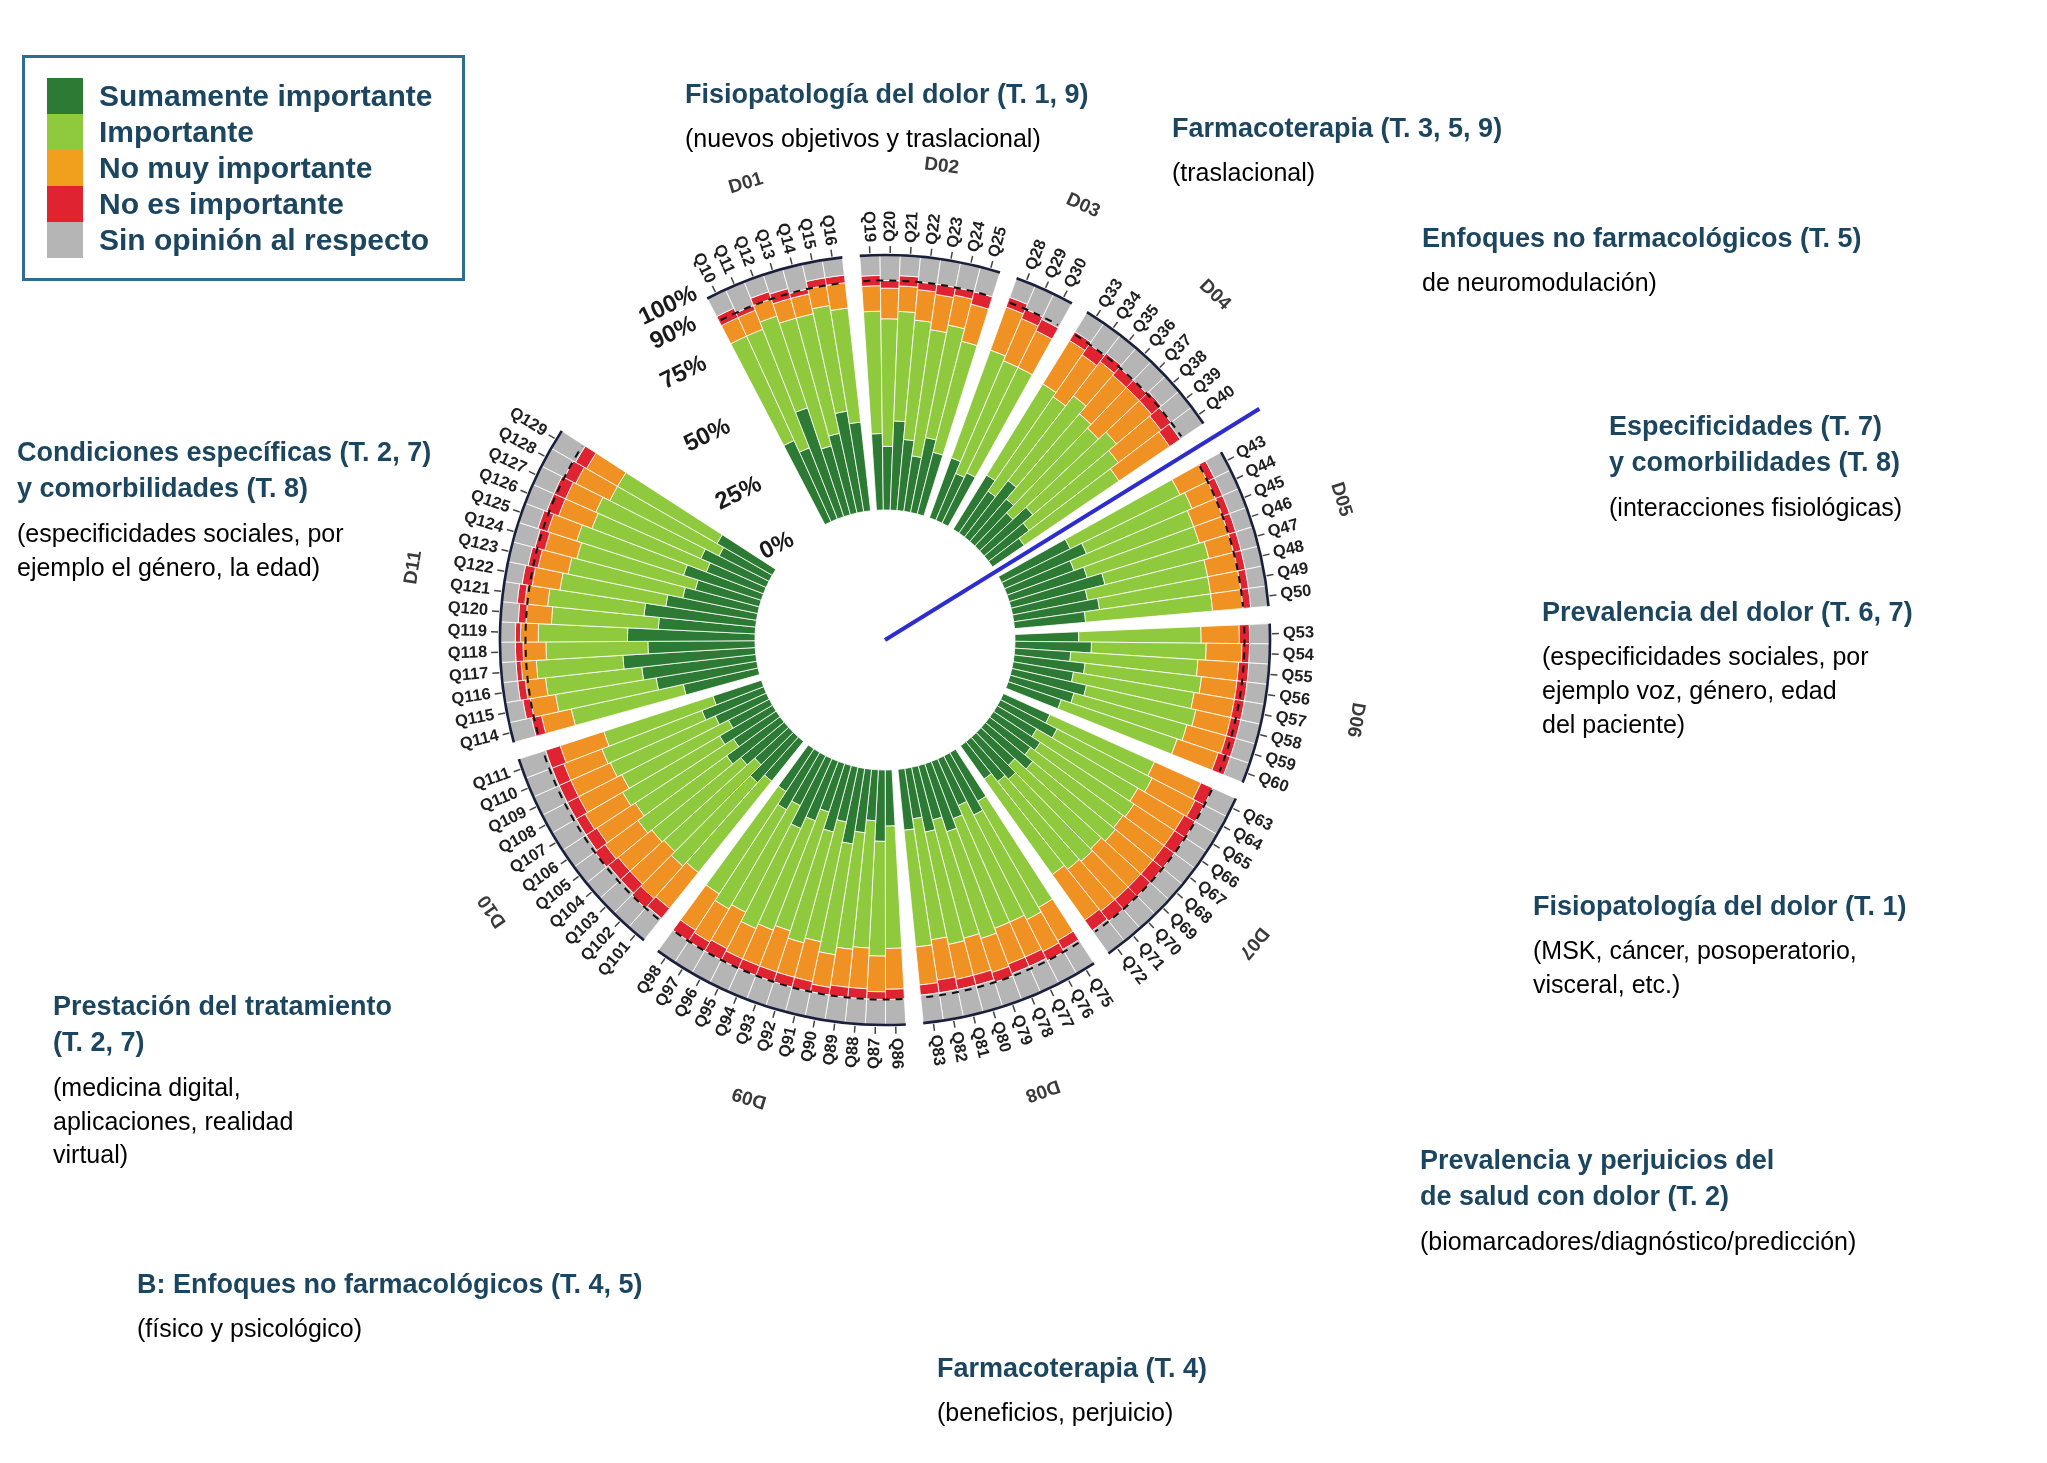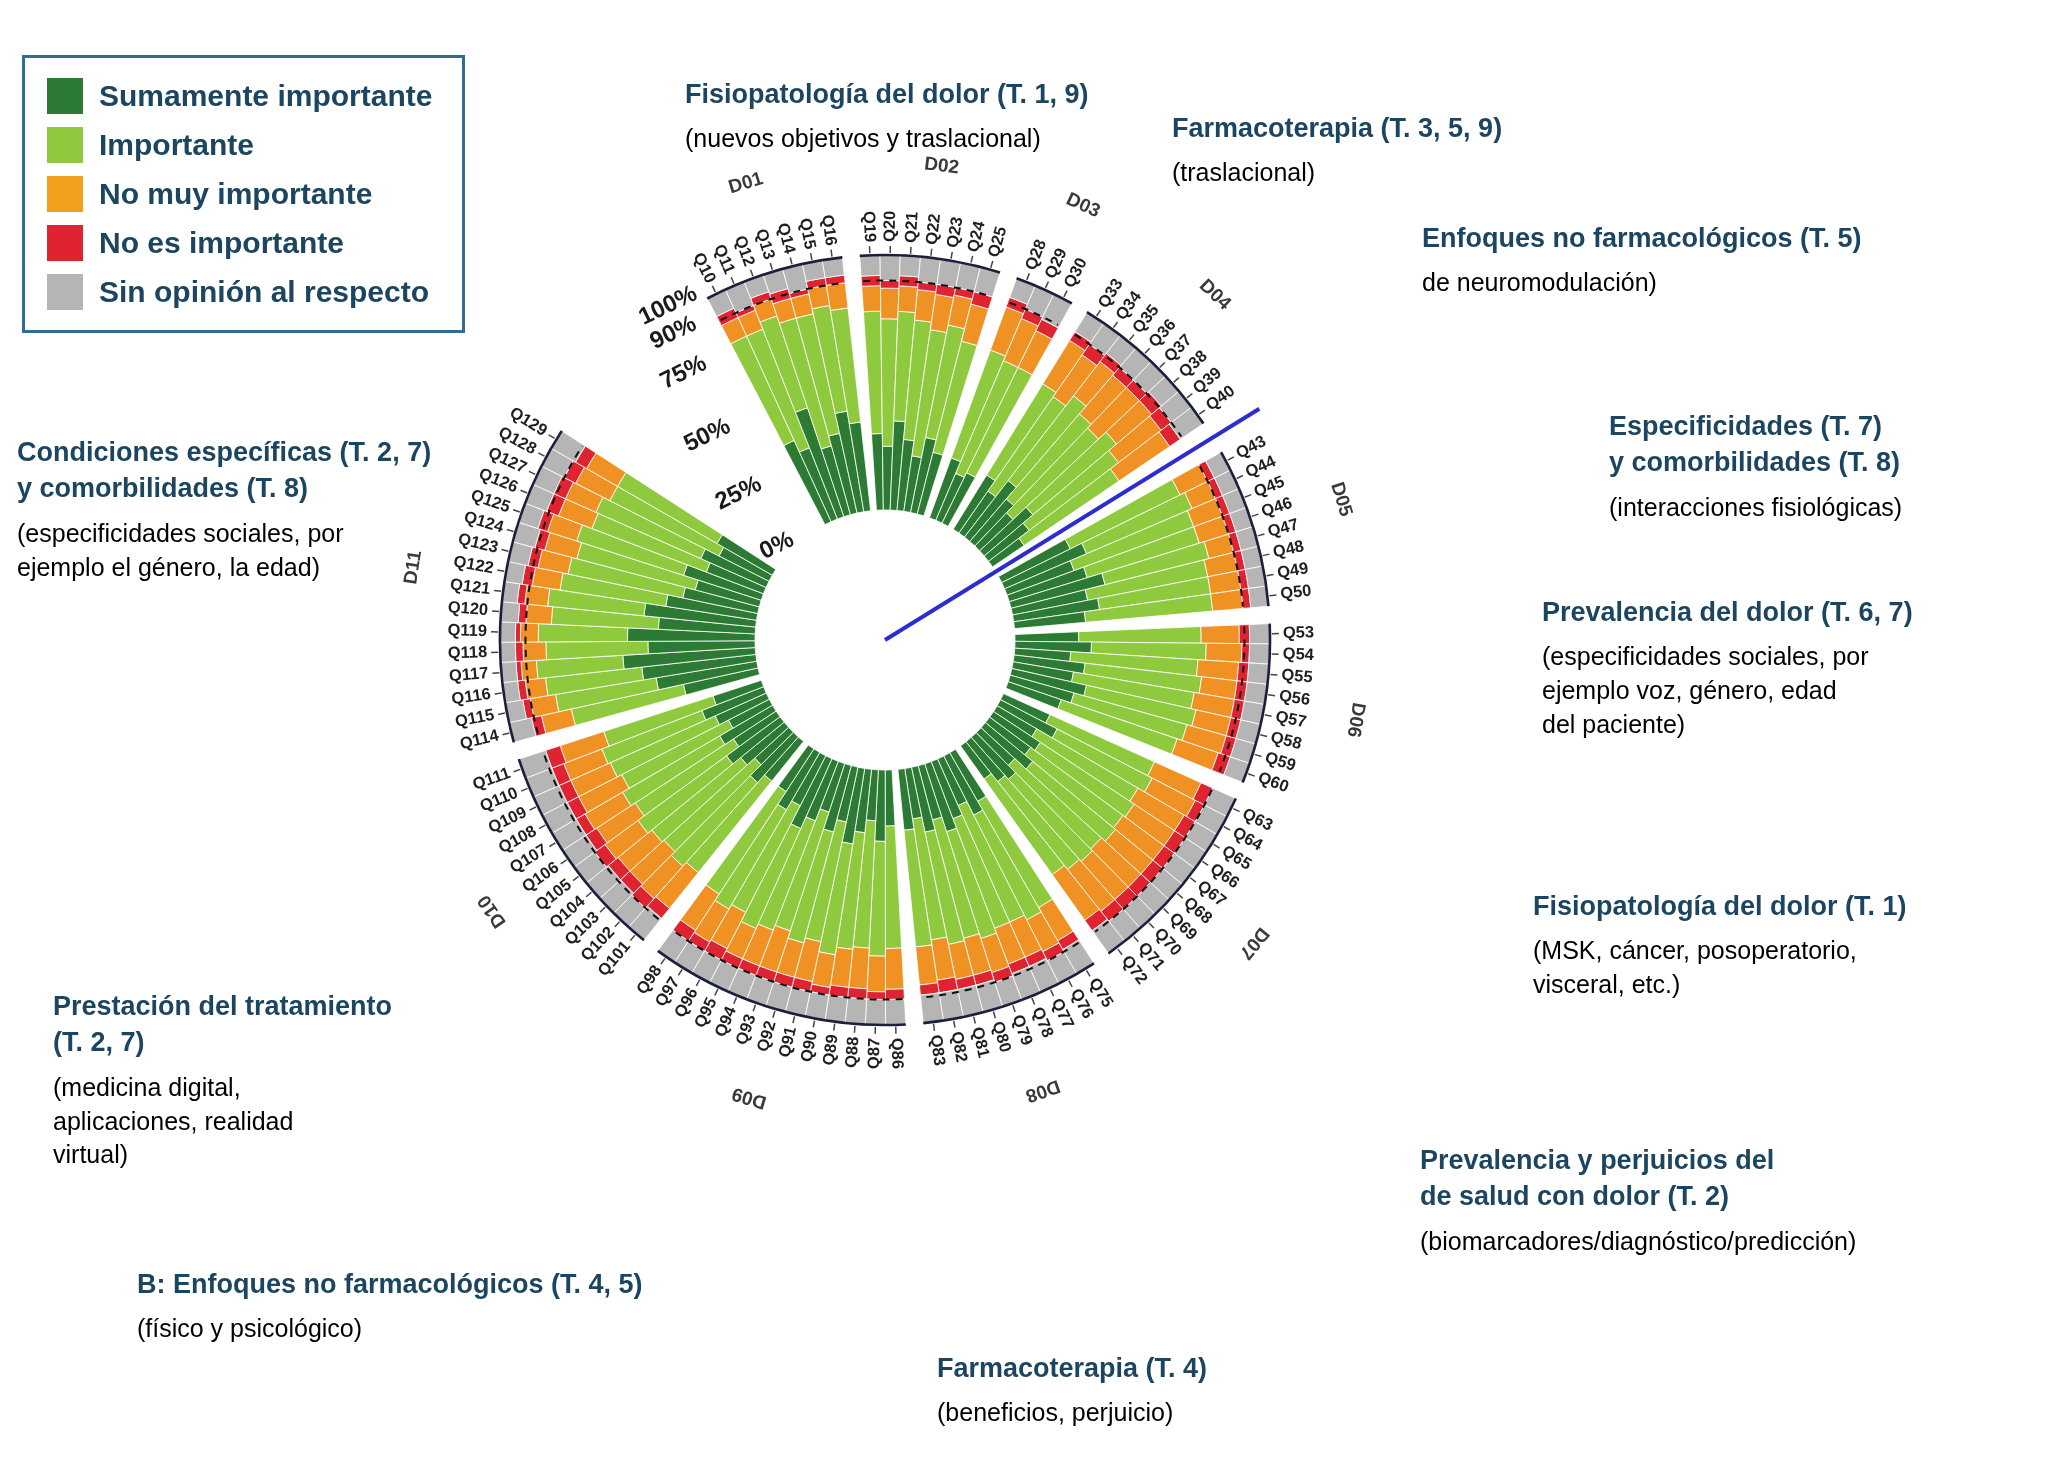--- a/index.html
+++ b/index.html
@@ -1,21 +1,21 @@
 <!DOCTYPE html>
 <html><head>
 <meta charset="utf-8">
 <style>
   html,body{margin:0;padding:0;background:#ffffff;}
   .canvas{position:relative;width:2047px;height:1463px;background:#ffffff;overflow:hidden;
           font-family:"Liberation Sans",sans-serif;}
   #chart-svg{position:absolute;left:0;top:0;}
   svg text{font-family:"Liberation Sans",sans-serif;}
   .legend{position:absolute;left:22px;top:55px;border:3px solid #2f6e90;background:#ffffff;
-          padding:20px 30px 20px 22px;display:flex;flex-direction:column;gap:13px;}
+          padding:20px 30px 20px 22px;display:flex;flex-direction:column;}
   .legend-row{display:flex;align-items:center;gap:16px;}
   .swatch{width:36px;height:36px;flex:0 0 36px;}
   .legend-label{font-size:30px;font-weight:bold;color:#1c4560;white-space:nowrap;}
   .annotation{position:absolute;text-align:left;}
   .ann-title{font-weight:bold;font-size:27px;color:#1c4560;line-height:1.35;}
   .ann-sub{font-size:25px;color:#000000;line-height:1.35;margin-top:10px;}
 </style>
 </head>
 <body>
 

